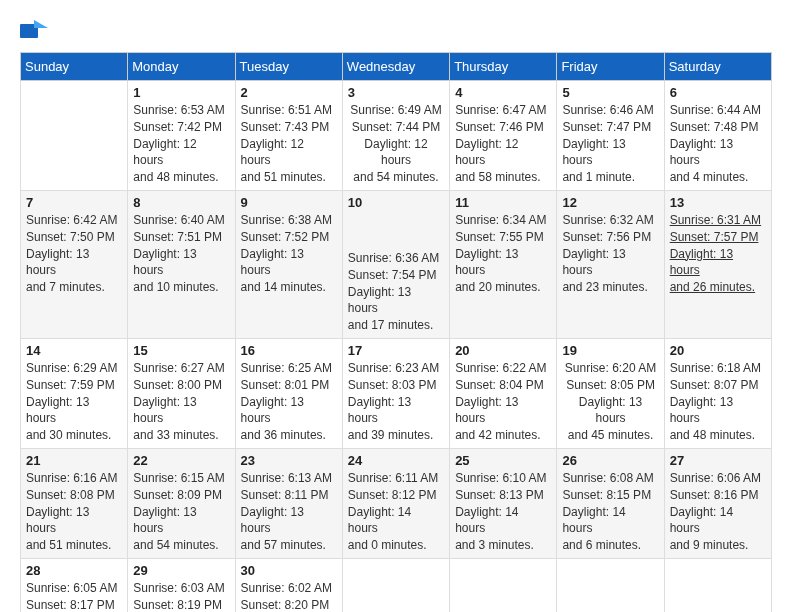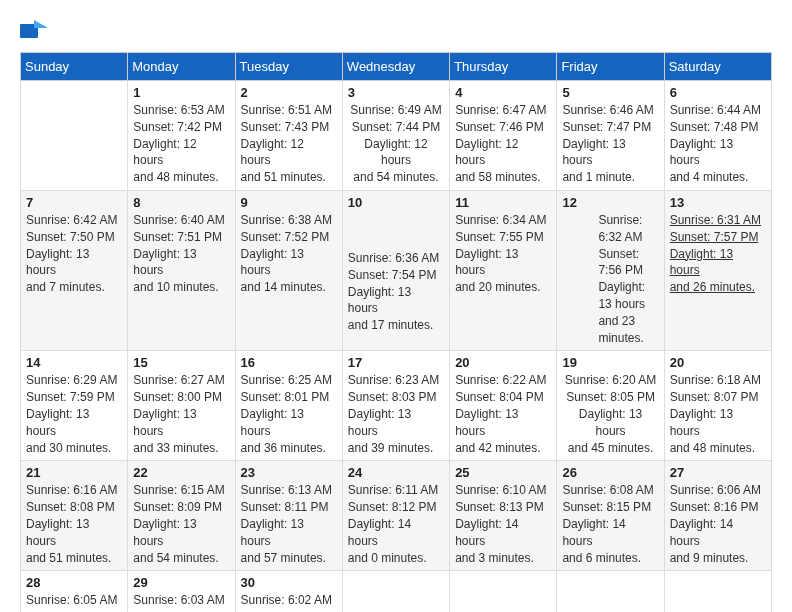--- a/index.html
+++ b/index.html
@@ -198,21 +198,21 @@
         </td>
         <td>
           <span class="day-number">11</span>
           <div class="day-info" style="white-space: pre-line;">Sunrise: 6:34 AM
 Sunset: 7:55 PM
 Daylight: 13 hours
 and 20 minutes.</div>
         </td>
         <td>
           <span class="day-number">12</span>
-          <div class="day-info" style="white-space: pre-line; margin-left: 36px;">Sunrise: 6:32 AM
+          <div class="day-info" style="white-space: pre-line;">Sunrise: 6:32 AM
 Sunset: 7:56 PM
 Daylight: 13 hours
 and 23 minutes.</div>
         </td>
         <td>
           <span class="day-number">13</span>
           <div class="day-info" style="white-space: pre-line; text-decoration: underline;">Sunrise: 6:31 AM
 Sunset: 7:57 PM
 Daylight: 13 hours
 and 26 minutes.</div>

